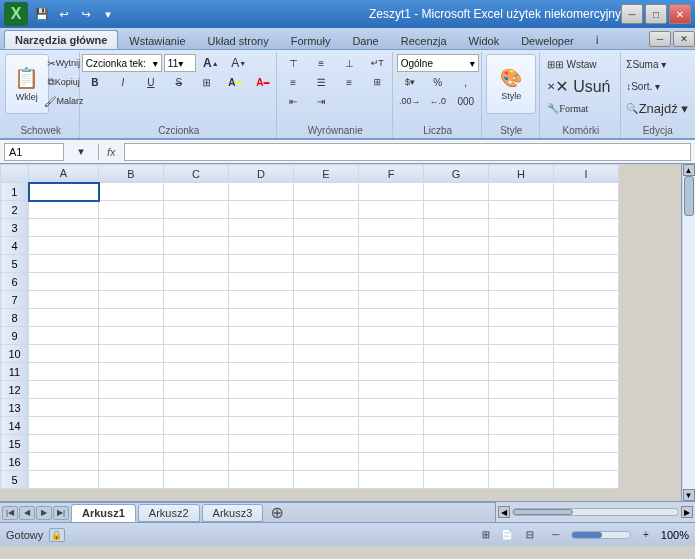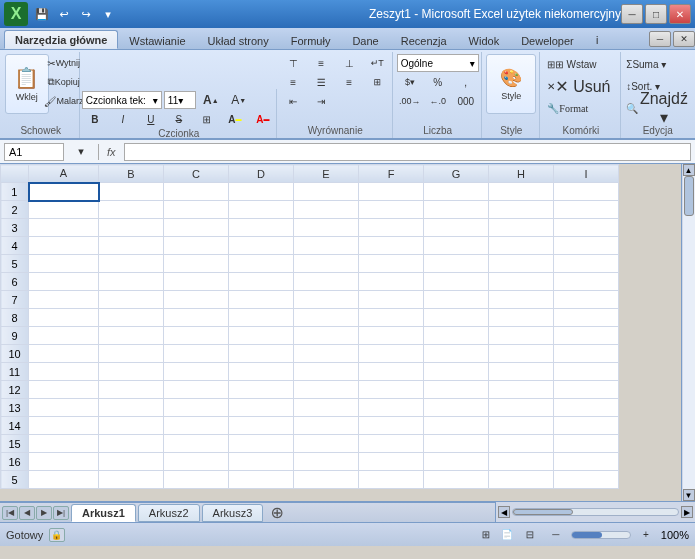--- a/index.html
+++ b/index.html
@@ -325,21 +325,21 @@
         </button>
         <button class="ribbon-btn-small">
           <span>🖌</span>
           <span style="font-size:9px;"> Malarz</span>
         </button>
       </div>
     </div>
     <div class="ribbon-group-label">Schowek</div>
   </div>
 
-  <div class="ribbon-group" style="min-width:130px;margin-top:37px;">
+  <div class="ribbon-group" style="min-width:130px;">
     <div class="ribbon-group-content">
       <div class="font-section">
         <div class="font-row">
           <div class="font-selector">
             <span>Czcionka tek:</span>
             <span style="margin-left:auto;">▾</span>
           </div>
           <div class="font-size-selector">
             <span>11</span>
             <span>▾</span>
@@ -443,21 +443,21 @@
         <button class="ribbon-btn-small" style="width:65px;justify-content:flex-start;height:20px;">
           <span>Σ</span>
           <span style="font-size:10px;"> Suma ▾</span>
         </button>
         <button class="ribbon-btn-small" style="width:65px;justify-content:flex-start;height:20px;">
           <span>↕</span>
           <span style="font-size:10px;"> Sort. ▾</span>
         </button>
         <button class="ribbon-btn-small" style="width:65px;justify-content:flex-start;height:20px;">
           <span>🔍</span>
-          <span style="font-size:16px;"> Znajdź ▾</span>
+          <span style="font-size:13px;"> Znajdź ▾</span>
         </button>
       </div>
     </div>
     <div class="ribbon-group-label">Edycja</div>
   </div>
 
 </div>
 
 <div class="formula-bar">
   <div class="name-box">A1</div>

